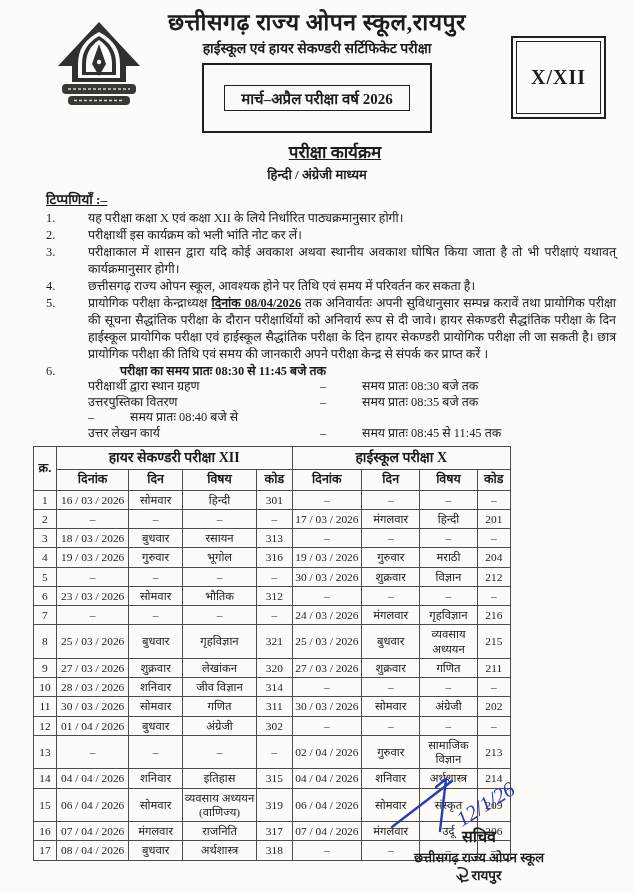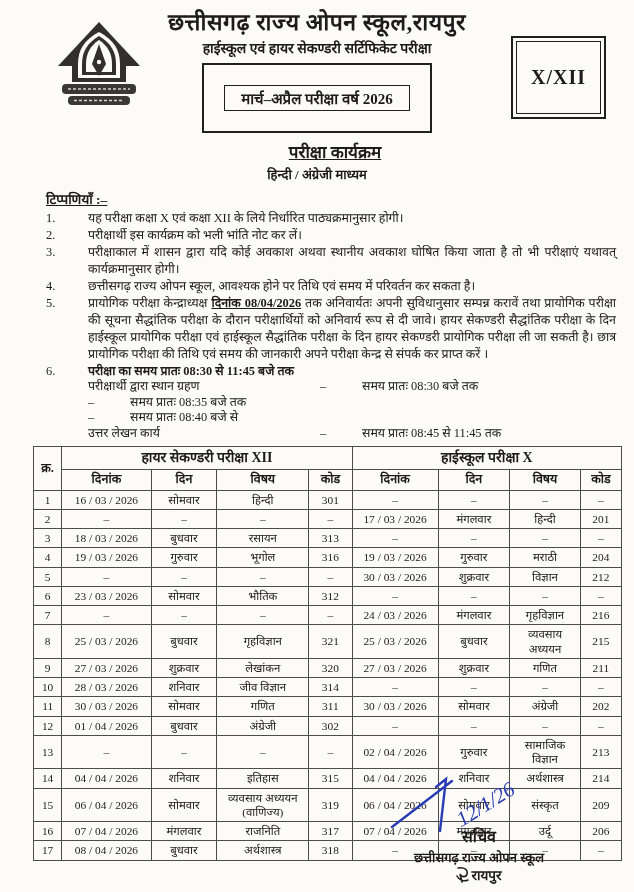--- a/index.html
+++ b/index.html
@@ -28,28 +28,28 @@
   .notes{margin:8px 14px 0 46px;font-size:12.4px;line-height:17px;}
   .notes-heading{font-weight:bold;font-size:13.5px;text-decoration:underline;display:inline-block;margin-bottom:2px;}
   .note-row{display:flex;}
   .note-num{flex:0 0 42px;}
   .note-text{flex:1;text-align:justify;padding-right:4px;}
   .u{text-decoration:underline;}
   
   .timing{margin:1px 14px 0 46px;font-size:12.4px;line-height:15px;}
   .timing-head{display:flex;}
   .timing-head .note-num{flex:0 0 42px;}
-  .timing-head .t{font-weight:bold;}
+  .timing-head .t{font-weight:bold;margin-left:32px;}
   .timing-row{display:flex;margin-left:42px;line-height:15.5px;justify-content:space-between;}
   .timing-row .lbl{flex:0 0 232px;}
   .timing-row .dash{flex:0 0 42px;}
   .timing-row .val{flex:1;}
   
   table.sched{
-    border-collapse:collapse;margin:5px 0 0 33px;width:589px;table-layout:fixed;
+    border-collapse:collapse;margin:5px 0 0 33px;width:478px;table-layout:fixed;
     font-size:11.4px;
     padding-left:12px;
   }
   table.sched th,table.sched td{
     border:1px solid #4c4c4c;text-align:center;vertical-align:middle;
     padding:2px 1px;line-height:1.25;overflow:hidden;
   }
   table.sched{border:1.5px solid #3a3a3a;}
   th.grp{font-size:14px;font-weight:bold;padding:1px;}
   th.sub{font-size:12.5px;font-weight:bold;padding:1px;}
@@ -128,20 +128,21 @@
       <span class="note-num">6.</span>
       <span class="t">परीक्षा का समय प्रातः 08:30 से 11:45 बजे तक</span>
     </div>
     <div id="timing-rows">
         <div class="timing-row">
           <span class="lbl">परीक्षार्थी द्वारा स्थान ग्रहण</span>
           <span class="dash">–</span>
           <span class="val">समय प्रातः 08:30 बजे तक</span>
         </div>
         <div class="timing-row">
+          <span class="lbl">उत्तरपुस्तिका वितरण</span>
           <span class="dash">–</span>
           <span class="val">समय प्रातः 08:35 बजे तक</span>
         </div>
         <div class="timing-row">
           <span class="dash">–</span>
           <span class="val">समय प्रातः 08:40 बजे से</span>
         </div>
         <div class="timing-row">
           <span class="lbl">उत्तर लेखन कार्य</span>
           <span class="dash">–</span>

